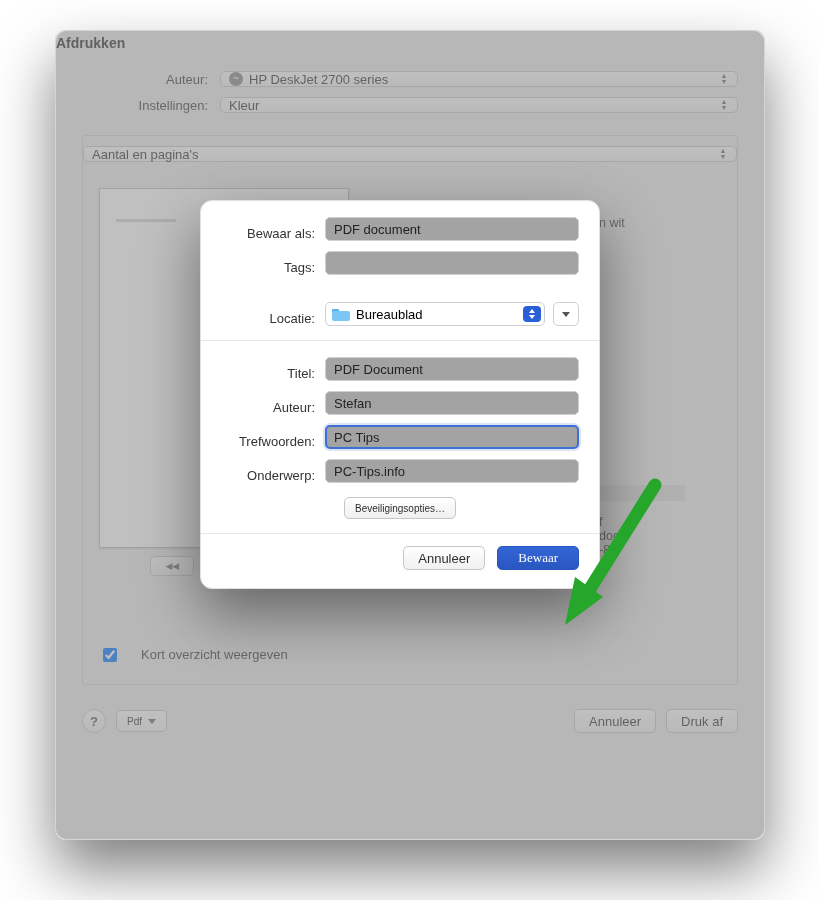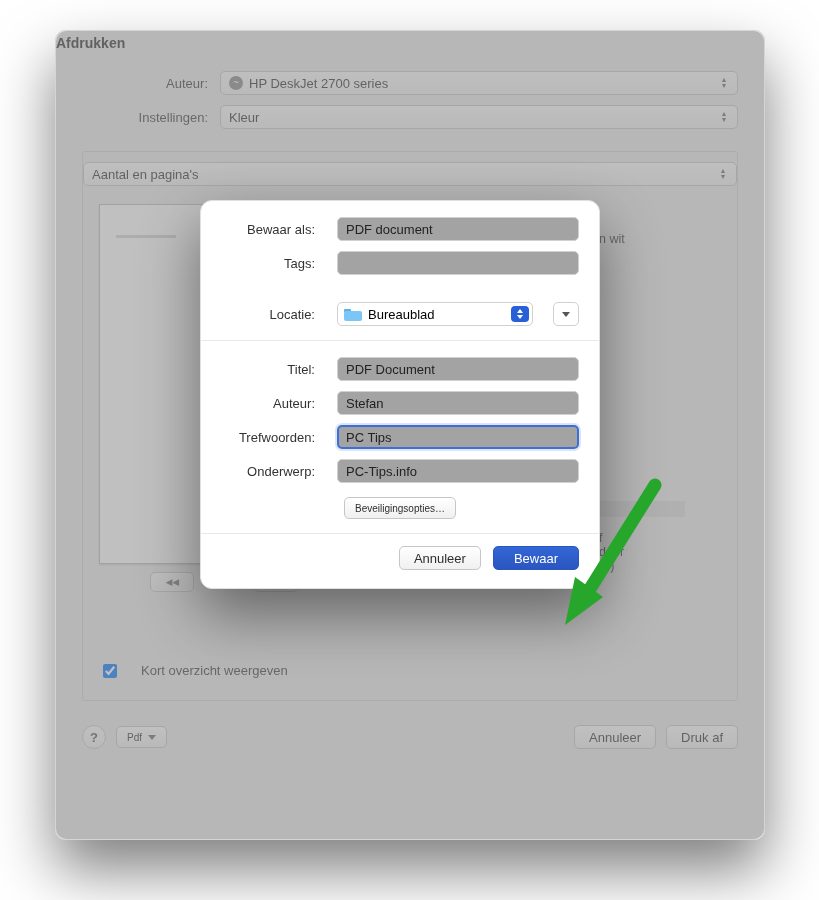--- a/index.html
+++ b/index.html
@@ -38,21 +38,21 @@
     margin-bottom: 10px;
   }
   .fr .lbl {
     width: 138px;
     text-align: right;
     padding-right: 12px;
     color: #3a3a3a;
   }
   .select {
     flex: 1;
-    height: 24px;
+    height: 16px;
     background: linear-gradient(#fcfcfc,#f1f1f1);
     border: 1px solid #c8c8c8;
     border-radius: 5px;
     display: flex;
     align-items: center;
     padding: 0 24px 0 8px;
     position: relative;
     color: #2e2e2e;
   }
   .select .arrows {
@@ -205,23 +205,22 @@
     box-shadow: 0 25px 60px rgba(0,0,0,0.45);
     border: 1px solid #e0e0e0;
   }
   .sheet-section {
     padding: 16px 20px 14px;
     border-bottom: 1px solid #e8e8e8;
   }
   .sheet-section:last-of-type { border-bottom: none; }
   .srow {
     display: flex;
-    align-items: center;
+    align-items: flex-end;
     margin-bottom: 10px;
-    gap: 12px;
   }
   .srow:last-child { margin-bottom: 0; }
   .srow .slabel {
     width: 104px;
     text-align: right;
     padding-right: 10px;
     color: #333;
     font-size: 13px;
   }
   .sinput {
@@ -296,20 +295,21 @@
   .sheet-footer {
     display: flex; justify-content: flex-end; gap: 12px;
     padding: 12px 20px 18px;
   }
   .btn.primary {
     background: linear-gradient(#3366d6,#2a56c0);
     border: 1px solid #2a56c0;
     color: #fff;
     font-weight: 500;
     padding: 8px 20px;
+    font-family: Liberation Serif, serif;
   }
   
   .green-arrow {
     position: absolute;
     left: 555px;
     top: 475px;
     width: 110px;
     height: 150px;
     pointer-events: none;
   }

